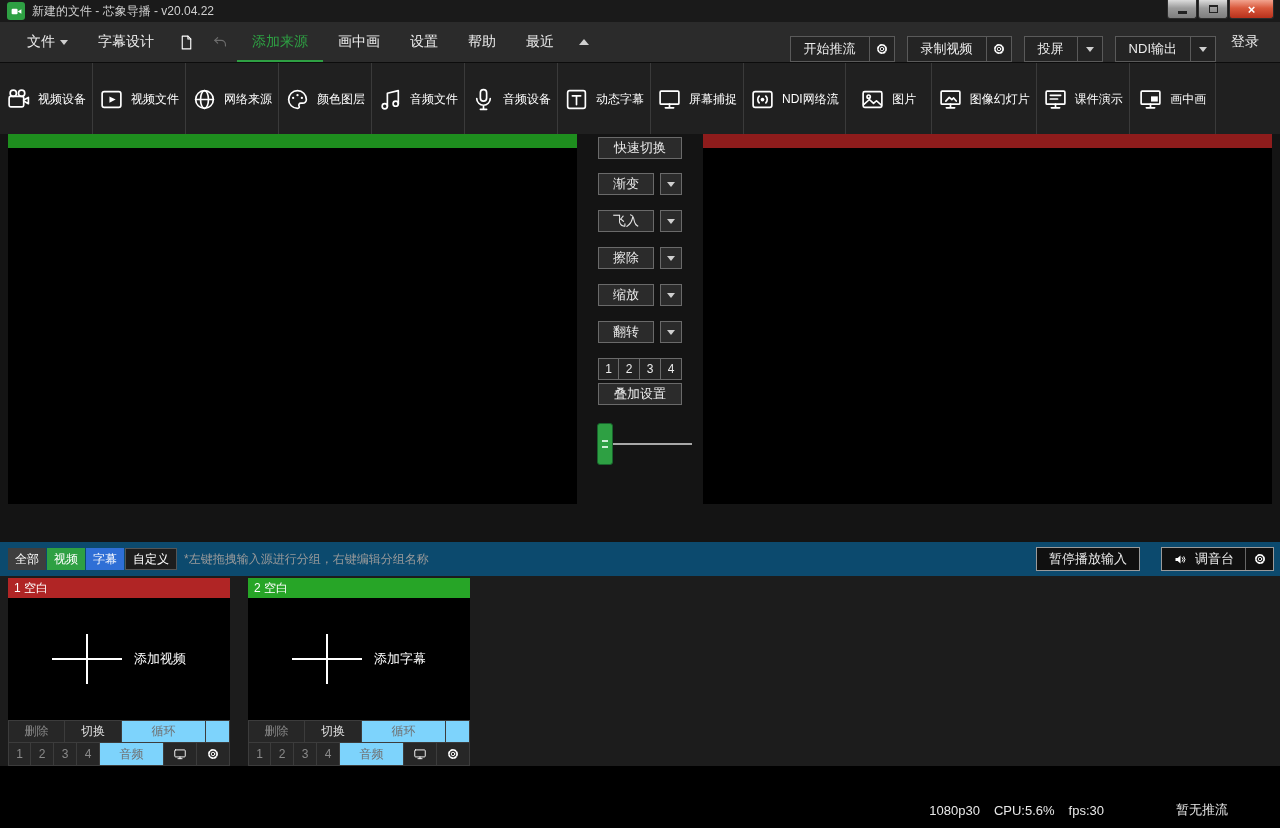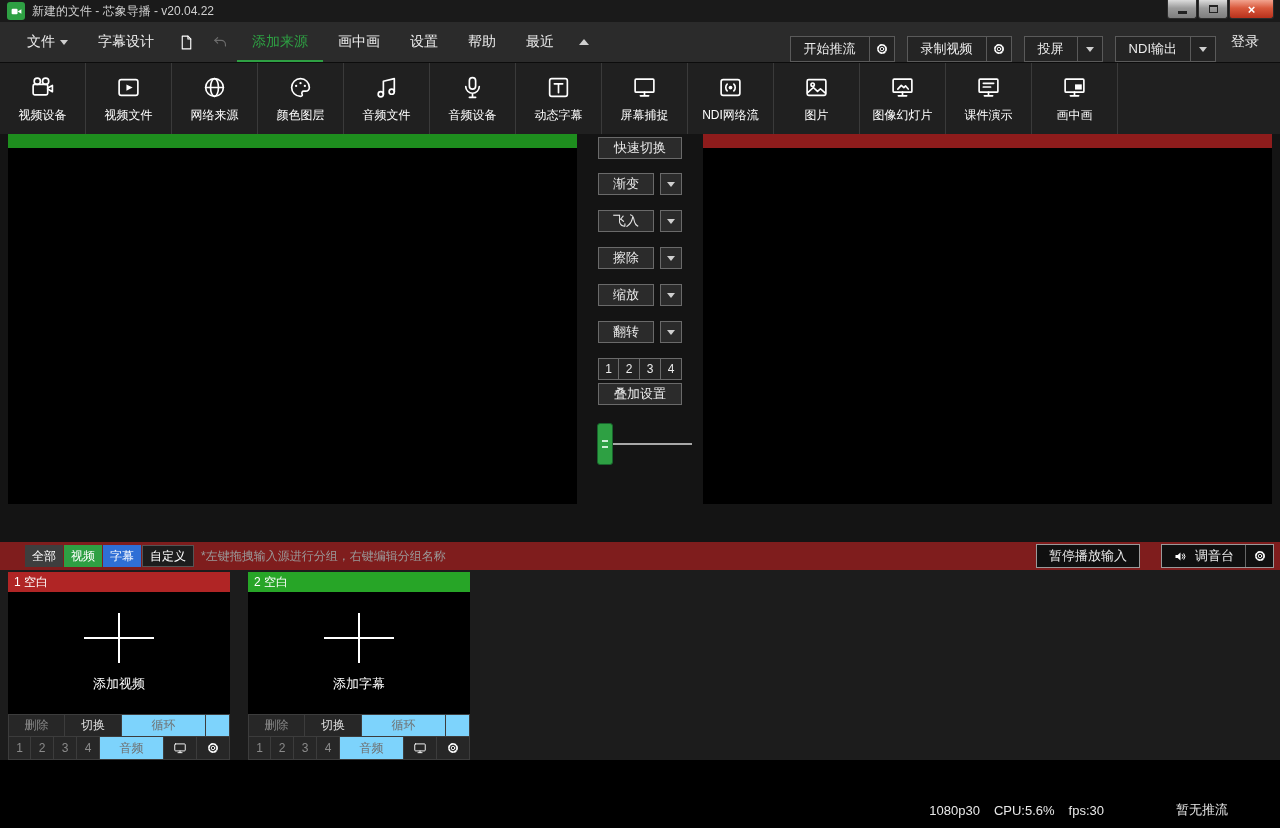--- a/index.html
+++ b/index.html
@@ -35,21 +35,21 @@
 .tri-up{width:0;height:0;border-left:5px solid transparent;border-right:5px solid transparent;border-bottom:6px solid #cfcfcf;display:inline-block}
 .mb-right{margin-left:auto;display:flex;align-items:flex-end;padding-right:6px}
 .btn-pair{display:flex;margin-left:12px}
 .mb-btn{height:26px;background:#242424;border:1px solid #5a5a5a;color:#ececec;font-size:13px;padding:0 13px;font-family:inherit;display:flex;align-items:center;justify-content:center;cursor:default}
 .btn-pair .mb-btn:first-child{border-right:none}
 .mb-btn.sq{width:26px;padding:0}
 .mb-btn .icon-svg{width:14px;height:14px}
 
 
 .toolbar{height:72px;background:#202020;display:flex;align-items:stretch;flex:0 0 auto;border-top:1px solid #0c0c0c}
-.tool-item{min-width:86px;padding:8px 6px 6px;display:flex;flex-direction:column;align-items:center;justify-content:center;gap:7px;border-right:1px solid #3a3a3a;color:#fff;cursor:default}
+.tool-item{min-width:86px;padding:8px 6px 6px;display:flex;flex-direction:row;align-items:center;justify-content:center;gap:7px;border-right:1px solid #3a3a3a;color:#fff;cursor:default}
 .tool-item svg{width:25px;height:25px}
 .tool-label{font-size:12px;white-space:nowrap}
 
 
 .main{height:370px;display:flex;padding:0 8px;background:#141414;flex:0 0 auto}
 .preview{width:569px;display:flex;flex-direction:column}
 .pv-bar{height:14px}
 .pv-bar.green{background:#1e8e1e}
 .pv-bar.red{background:#8e1c1c}
 .pv-body{flex:1;background:#000}
@@ -65,42 +65,42 @@
 .t-overlay{margin-bottom:0}
 .slider{position:relative;width:95px;height:46px;margin-top:16px;align-self:flex-start;margin-left:20px}
 .slider-track{position:absolute;left:2px;right:0;top:22px;height:2px;background:#a8a8a8}
 .slider-handle{position:absolute;left:0;top:2px;width:16px;height:42px;background:#2ea043;border:1px solid #18642c;border-radius:3px}
 .slider-handle::before,.slider-handle::after{content:"";position:absolute;left:4px;right:4px;height:2px;background:#cdeed6}
 .slider-handle::before{top:16px}
 .slider-handle::after{top:22px}
 
 
 .mid-gap{height:38px;background:#141414;flex:0 0 auto}
-.filter-bar{height:28px;background:#7f1d1d;display:flex;align-items:center;padding-left:25px;flex:0 0 auto}
+.filter-bar{height:34px;background:#0c4a6e;display:flex;align-items:center;padding-left:8px;flex:0 0 auto}
 .ftab{height:22px;padding:0 7px;display:flex;align-items:center;font-size:12px;color:#fff;margin-right:1px;cursor:default}
 .ftab.all{background:#3e3e3e}
 .ftab.video{background:#2ea043}
 .ftab.subtitle{background:#2f6fd6}
 .ftab.custom{background:#1d1d1d;border:1px solid #555}
 .hint{color:#9a9a9a;font-size:12px;margin-left:6px}
 .fb-right{margin-left:auto;display:flex;align-items:center;gap:21px;padding-right:6px}
 .pause-btn{height:24px;border:1px solid #9a9a9a;background:#101010;color:#ececec;font-size:13px;padding:0 12px;font-family:inherit;cursor:default}
 .mixer-wrap{display:flex;height:24px;border:1px solid #9a9a9a;background:#101010;align-items:stretch}
 .mixer-btn{display:flex;align-items:center;gap:7px;padding:0 11px;color:#ececec;font-size:13px;background:transparent;border:none;font-family:inherit;cursor:default}
 .mixer-btn svg{width:15px;height:15px}
 .mixer-gear{width:28px;border:none;border-left:1px solid #666;background:transparent;display:flex;align-items:center;justify-content:center;cursor:default}
 .mixer-gear svg{width:14px;height:14px}
 
 
 .panels-area{height:190px;background:#1c1c1c;display:flex;gap:18px;padding:0 8px;flex:0 0 auto;align-items:flex-end}
 .source-panel{width:222px}
 .panel-header{height:20px;display:flex;align-items:center;padding-left:6px;font-size:12px;color:#fff;cursor:default}
 .panel-header.red{background:#b02525}
 .panel-header.green{background:#27a527}
-.panel-body{height:122px;background:#000;display:flex;flex-direction:column;align-items:center;justify-content:center;gap:12px;cursor:default}
+.panel-body{height:122px;background:#000;display:flex;align-items:center;justify-content:center;gap:12px;cursor:default}
 .plus-cross{position:relative;width:70px;height:50px}
 .plus-cross::before{content:"";position:absolute;left:0;right:0;top:24px;height:2px;background:#fff}
 .plus-cross::after{content:"";position:absolute;top:0;bottom:0;left:34px;width:2px;background:#fff}
 .add-label{color:#fff;font-size:13px}
 .pc-row{display:flex}
 .pc-cell{height:23px;background:#272727;border:1px solid #3c3c3c;border-left:none;display:flex;align-items:center;justify-content:center;font-size:12px;color:#e0e0e0;cursor:default}
 .pc-row .pc-cell:first-child{border-left:1px solid #3c3c3c}
 .pc-row.r2 .pc-cell{border-top:none}
 .pc-cell.dim{color:#8a8a8a}
 .pc-cell.dark{background:#7dd3fc;color:#6f6f6f}

